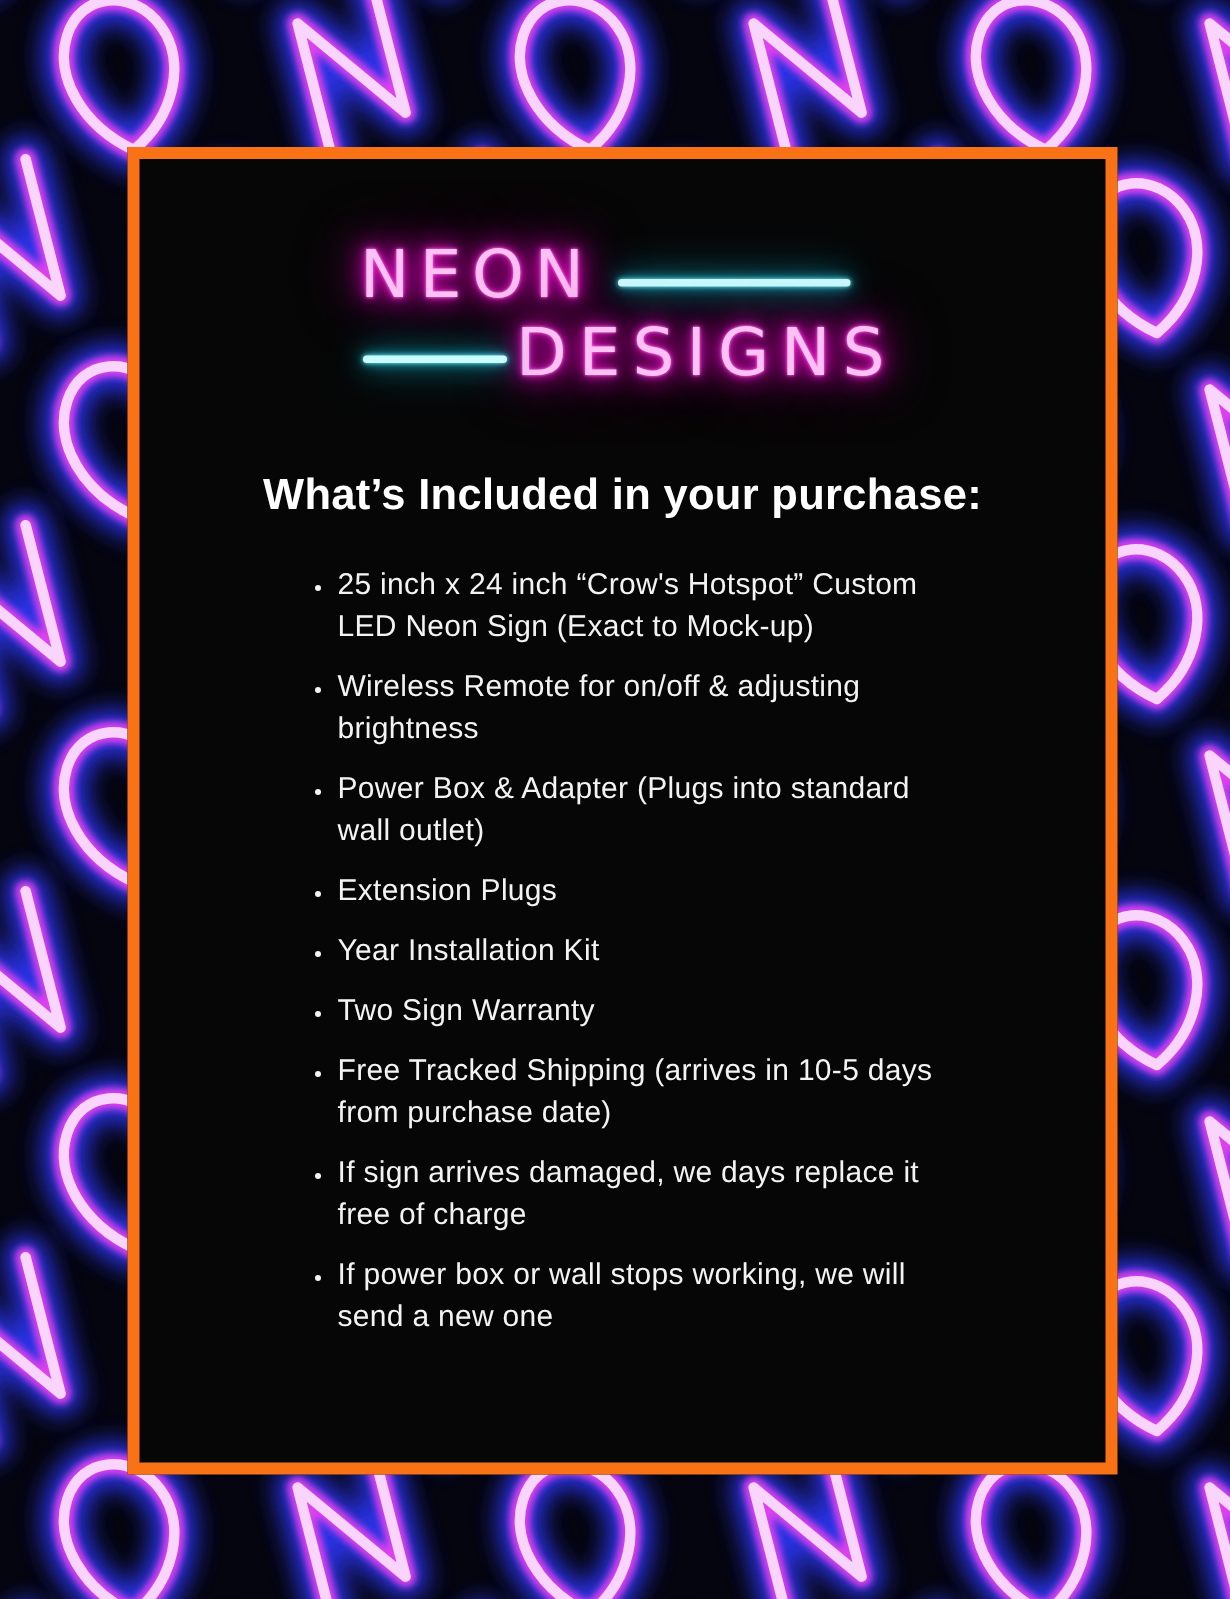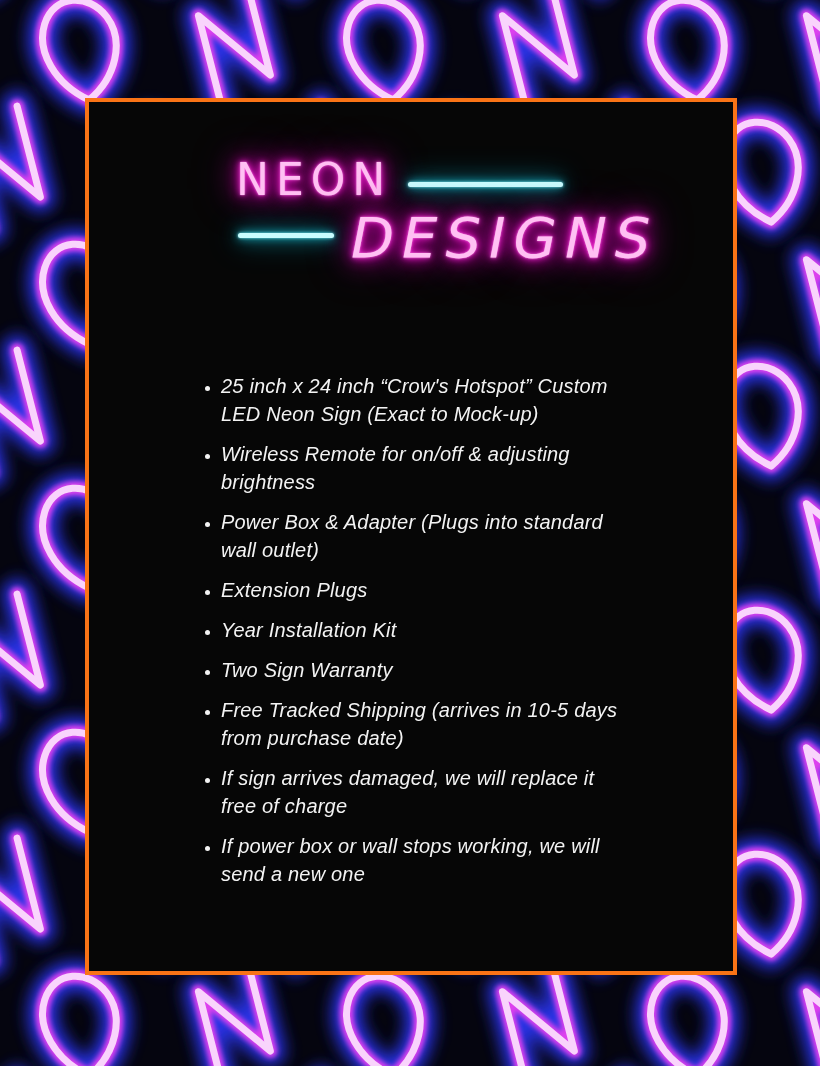--- a/index.html
+++ b/index.html
@@ -8,54 +8,53 @@
     position: relative; overflow: hidden;
     background: #05050f;
     font-family: "Liberation Sans", sans-serif;
   }
   #bg { position: absolute; top: 0; left: 0; }
 
   .card {
     position: absolute; left: 85px; top: 98px;
     width: 644px; height: 869px;
     background: #060606;
-    border: 4px solid #f97316;
+    border: 8px solid #f97316;
   }
 
   .neon-word {
     position: absolute; line-height: 1;
     font-family: "DejaVu Sans", sans-serif;
     color: #ffc0f3;
     text-shadow: 0 0 2px #ff8ae8, 0 0 6px #fb26d8, 0 0 14px #f401cf,
                  0 0 28px #f401cf, 0 0 45px #90007e;
     white-space: nowrap;
   }
   .word1 { left: 147px; top: 56px;  font-size: 44px; letter-spacing: 7px; }
-  .word2 { left: 262px; top: 108px; font-size: 56px; letter-spacing: 8px; font-style: italic; }
+  .word2 { left: 251px; top: 108px; font-size: 44px; letter-spacing: 8px; }
 
   .neon-line {
     position: absolute; height: 5px; border-radius: 3px;
     background: #c9fdff;
     box-shadow: 0 0 3px #7deef6, 0 0 8px #19bacf, 0 0 18px #0c96ab, 0 0 30px #0c96ab;
   }
   .line-top    { left: 319px; top: 80px;  width: 155px; }
   .line-bottom { left: 149px; top: 131px; width: 96px;  }
 
   .heading {
     position: absolute; left: 0; right: 0; top: 207px;
     margin: 0; text-align: center;
     color: #ffffff; font-weight: bold; font-size: 29px; line-height: 1.2;
     letter-spacing: 0.2px;
   }
 
   ul.included {
     position: absolute; left: 115px; top: 270px; width: 470px;
     margin: 0; padding: 0 0 0 17px;
     list-style: disc outside;
-    font-style: italic;
   }
   ul.included li {
     color: #f3f3f3; font-size: 20px; line-height: 28px;
     white-space: pre-line; letter-spacing: 0.2px;
   }
   ul.included li::marker { color: #f3f3f3; font-size: 15px; }
   ul.included li + li { margin-top: 12px; }
 </style>
 </head>
 <body>
@@ -175,31 +174,32 @@
 </svg>
 
 <div class="card">
   <div>
     <span class="neon-word word1">NEON</span>
     <span class="neon-line line-top"></span>
     <span class="neon-word word2">DESIGNS</span>
     <span class="neon-line line-bottom"></span>
   </div>
 
+  <h1 class="heading">What’s Included in your purchase:</h1>
 
   <ul class="included" id="included-list">
       <li>25 inch x 24 inch “Crow's Hotspot” Custom
 LED Neon Sign (Exact to Mock-up)</li>
       <li>Wireless Remote for on/off &amp; adjusting
 brightness</li>
       <li>Power Box &amp; Adapter (Plugs into standard
 wall outlet)</li>
       <li>Extension Plugs</li>
       <li>Year Installation Kit</li>
       <li>Two Sign Warranty</li>
       <li>Free Tracked Shipping (arrives in 10-5 days
 from purchase date)</li>
-      <li>If sign arrives damaged, we will replace it
+      <li>If sign arrives damaged, we days replace it
 free of charge</li>
       <li>If power box or wall stops working, we will
 send a new one</li>
     </ul>
 </div>
 
 </body></html>

